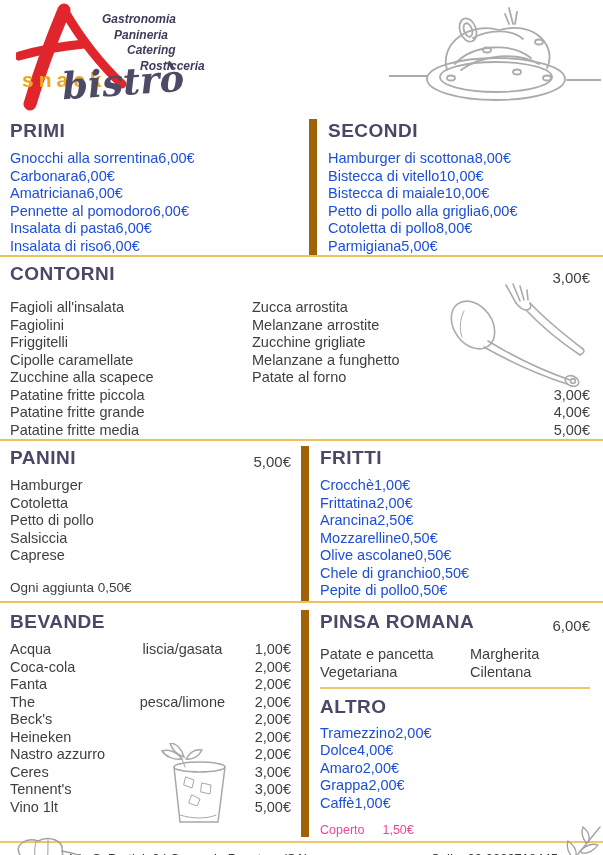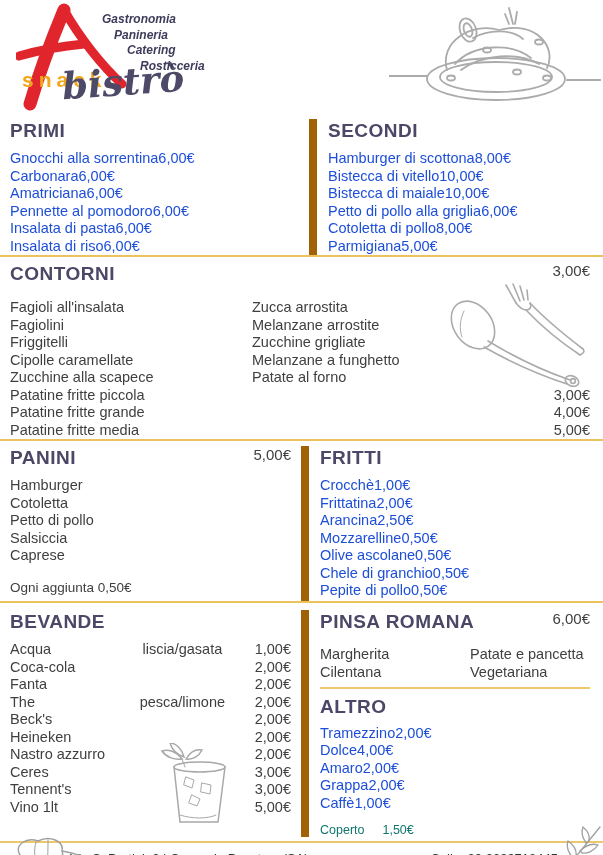--- a/index.html
+++ b/index.html
@@ -36,21 +36,21 @@
 
   
   .menu { padding: 0 13px 0 10px; position: relative; }
   .hline { height: 2px; background: #ECC35A; margin: 0 -13px 0 -10px; }
   .hline.inner { margin: 6px 0; height: 1.5px; background: #EDC86A; }
 
   .stitle {
     font-size: 19px; font-weight: bold; color: #4B4766; letter-spacing: 0.5px;
     line-height: 24px;
   }
-  .title-row { display: flex; justify-content: space-between; align-items: flex-start; }
+  .title-row { display: flex; justify-content: space-between; align-items: center; }
   .title-price { font-size: 15px; color: #3f3f3f; }
 
   .item {
     display: flex; 
     font-size: 14.5px; line-height: 17.5px; color: #1d4ed8;
   }
   .plain { font-size: 14.5px; line-height: 17.5px; color: #3f3f3f; }
   .price { white-space: nowrap; }
 
   .row2col { display: grid; grid-template-columns: 281px 1fr; }
@@ -69,21 +69,21 @@
   .band2 { padding-top: 5px; min-height: 160px; }
   .panini-note { margin-top: 15px; font-size: 13.5px; color: #3f3f3f; }
 
   .band3 { padding-top: 7px; min-height: 218px; position: relative; }
   .bev-row { display: flex; font-size: 14.5px; line-height: 17.5px; }
   .bev-name { width: 100px; }
   .bev-variant { flex: 1; text-align: center; }
   .cocktail-illu { position: absolute; left: 142px; top: 140px; }
 
   .pinsa-grid { display: grid; grid-template-columns: 150px 1fr; margin-top: 5px; }
-  .coperto { margin-top: 11px; font-size: 12.5px; color: #0f766e; }
+  .coperto { margin-top: 11px; font-size: 12.5px; color: #ec4899; }
   .coperto .cp-price { margin-left: 18px; }
 
   
   .footer { position: relative; margin-top: 4px; height: 34px; }
   .footer-line { position: absolute; left: -10px; right: -13px; top: 0; height: 1.5px; background: #EDC86A; }
   .footer-row {
     display: flex; justify-content: space-between; align-items: center;
     padding: 10px 32px 0 60px; font-size: 13px; color: #333;
   }
   .garlic-illu { position: absolute; left: -4px; top: -8px; }
@@ -350,26 +350,26 @@
         </svg>
       </div>
       <div class="colR">
         <div>
           <div class="title-row">
             <div class="stitle">PINSA ROMANA</div>
             <div class="title-price">6,00€</div>
           </div>
           <div class="pinsa-grid">
             <div>
+              <div class="plain">Patate e pancetta</div>
+              <div class="plain">Vegetariana</div>
+            </div>
+            <div>
               <div class="plain">Margherita</div>
               <div class="plain">Cilentana</div>
-            </div>
-            <div>
-              <div class="plain">Patate e pancetta</div>
-              <div class="plain">Vegetariana</div>
             </div>
           </div>
         </div>
         <div class="hline inner"></div>
         <div>
           <div class="stitle" style="margin-bottom:6px;">ALTRO</div>
           <div class="item">
               <span>Tramezzino</span>
               <span class="price">2,00€</span>
             </div>

